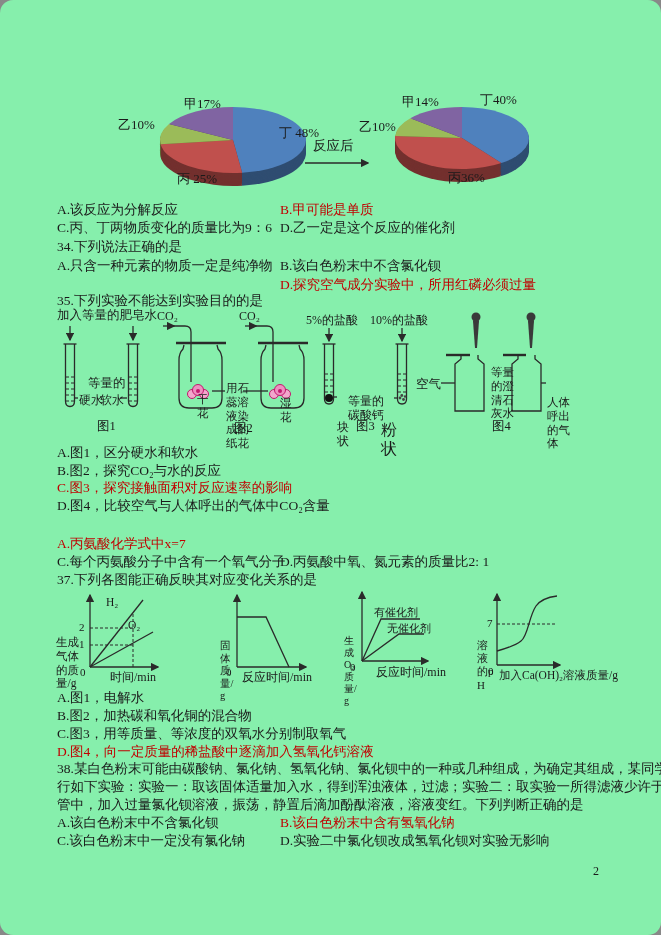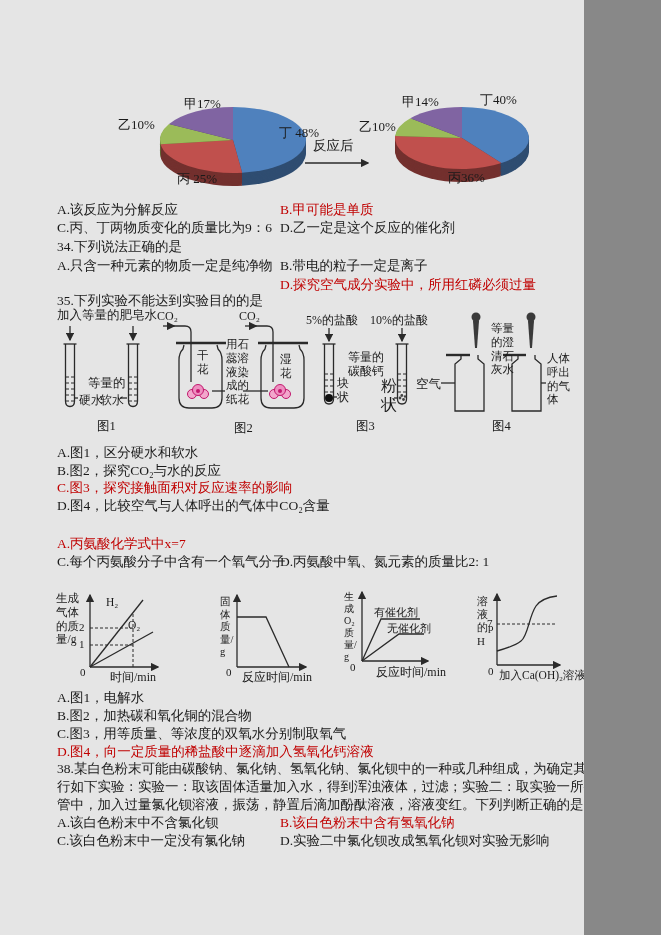--- a/index.html
+++ b/index.html
@@ -1,27 +1,27 @@
 <!DOCTYPE html>
 <html><head>
 <meta charset="utf-8">
 <style>
   html,body{margin:0;padding:0;background:#888;}
-  #page{position:relative;width:584px;height:935px;background:#e5e5e5;overflow:hidden;
-        font-family:"Liberation Serif",serif;color:#1a1a1a;}
+  #page{position:relative;width:661px;height:935px;background:#86efac;overflow:hidden;
+        font-family:"Liberation Serif",serif;color:#1a1a1a;border-radius:13px;}
   #strokes{position:absolute;left:0;top:0;width:661px;height:935px;pointer-events:none;}
   #strokes .ln{stroke:#2a2a2a;stroke-width:1.3;fill:none;}
   #strokes .thick{stroke-width:2.4;}
   #strokes .dash{stroke-dasharray:3,2;stroke-width:1;}
   #strokes .dots{stroke-dasharray:2,2;stroke-width:1;}
   .txt{position:absolute;font:13.5px/18px "Liberation Serif",serif;color:#1a1a1a;white-space:nowrap;}
   .red{color:#c00000;}
   .lbl{position:absolute;font-family:"Liberation Serif",serif;color:#1a1a1a;white-space:nowrap;}
   .vcol{position:absolute;font-family:"Liberation Serif",serif;color:#1a1a1a;
-        word-break:break-all;white-space:normal;line-height:1.2;}
+        word-break:break-all;white-space:normal;line-height:1.2;margin-top:44px;}
 </style>
 </head>
 <body>
 
 <div id="page">
 
   <svg id="strokes" viewBox="0 0 661 935">
     <defs>
       <marker id="arrow" viewBox="0 0 10 10" refX="8.5" refY="5" markerWidth="6.5" markerHeight="6.5" orient="auto">
         <path d="M0,0 L10,5 L0,10 Z" style="fill:#2a2a2a;stroke:none"></path>
@@ -237,21 +237,21 @@
   <div class="lbl" style="left:448px;top:169px;font-size:13px">丙36%</div>
   <div class="lbl" style="left:313px;top:137px;font-size:13.5px">反应后</div>
 
   <div class="txt" style="left:57px;top:201px">A.该反应为分解反应</div>
   <div class="txt red" style="left:280px;top:201px">B.甲可能是单质</div>
   <div class="txt" style="left:57px;top:219px">C.丙、丁两物质变化的质量比为9：6</div>
   <div class="txt" style="left:280px;top:219px">D.乙一定是这个反应的催化剂</div>
 
   <div class="txt" style="left:57px;top:238px">34.下列说法正确的是</div>
   <div class="txt" style="left:57px;top:257px">A.只含一种元素的物质一定是纯净物</div>
-  <div class="txt" style="left:280px;top:257px">B.带电的粒子一定是离子</div>
+  <div class="txt" style="left:280px;top:257px">B.该白色粉末中不含氯化钡</div>
   <div class="txt red" style="left:280px;top:276px">D.探究空气成分实验中，所用红磷必须过量</div>
 
   <div class="txt" style="left:57px;top:292px">35.下列实验不能达到实验目的的是</div>
 
   <div class="lbl" style="left:57px;top:307px;font-size:12.5px">加入等量的肥皂水</div>
   <div class="lbl" style="left:88px;top:375px;font-size:12.5px">等量的</div>
   <div class="lbl" style="left:79px;top:392px;font-size:12px">硬水</div>
   <div class="lbl" style="left:100px;top:392px;font-size:12px">软水</div>
   <div class="lbl" style="left:97px;top:418px;font-size:12.5px">图1</div>
 
@@ -276,20 +276,21 @@
 
   <div class="txt" style="left:57px;top:444px">A.图1，区分硬水和软水</div>
   <div class="txt" style="left:57px;top:462px">B.图2，探究CO₂与水的反应</div>
   <div class="txt red" style="left:57px;top:479px">C.图3，探究接触面积对反应速率的影响</div>
   <div class="txt" style="left:57px;top:497px">D.图4，比较空气与人体呼出的气体中CO₂含量</div>
 
   <div class="txt red" style="left:57px;top:535px">A.丙氨酸化学式中x=7</div>
   <div class="txt" style="left:57px;top:553px">C.每个丙氨酸分子中含有一个氧气分子</div>
   <div class="txt" style="left:280px;top:553px">D.丙氨酸中氧、氮元素的质量比2: 1</div>
 
+  <div class="txt" style="left:57px;top:571px">37.下列各图能正确反映其对应变化关系的是</div>
 
   <div class="vcol" style="left:56px;top:592px;width:27px;font-size:11.5px">生成气体的质量/g</div>
   <div class="lbl" style="left:79px;top:621px;font-size:11px">2</div>
   <div class="lbl" style="left:79px;top:638px;font-size:11px">1</div>
   <div class="lbl" style="left:106px;top:596px;font-size:11.5px">H₂</div>
   <div class="lbl" style="left:128px;top:619px;font-size:11.5px">O₂</div>
   <div class="lbl" style="left:80px;top:666px;font-size:11px">0</div>
   <div class="lbl" style="left:110px;top:669px;font-size:12px">时间/min</div>
 
   <div class="vcol" style="left:220px;top:596px;width:14px;font-size:10.5px">固体质量/g</div>

